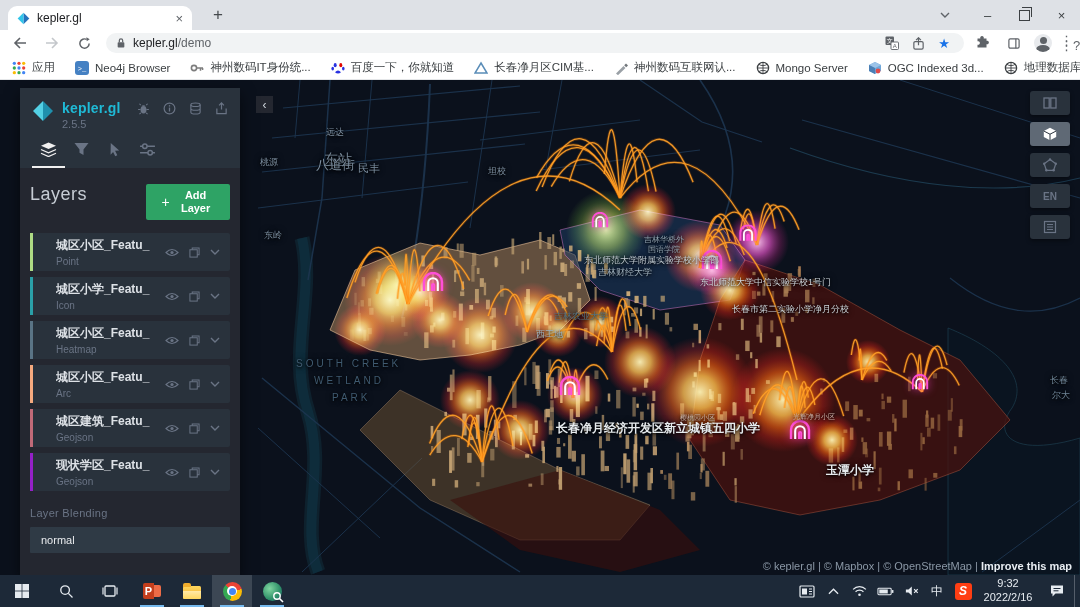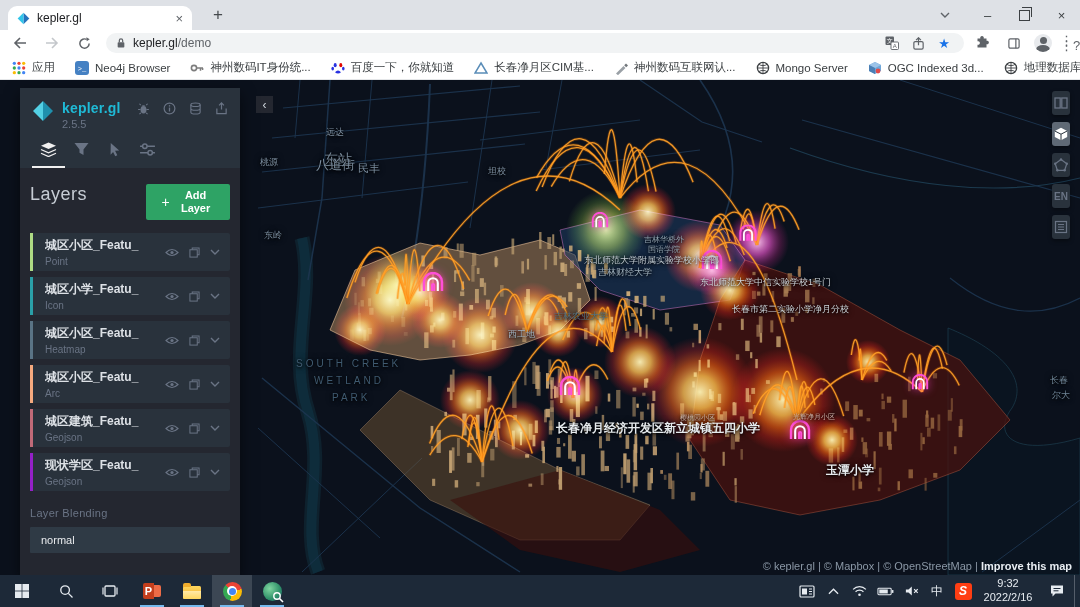--- a/index.html
+++ b/index.html
@@ -52,21 +52,21 @@
     text-shadow:0 1px 3px rgba(0,0,0,.95),0 0 6px rgba(0,0,0,.75);}
   #markers{position:absolute;inset:0;pointer-events:none;z-index:2;}
   .marker{position:absolute;width:24px;height:20px;transform:translate(-50%,-100%);
     filter:drop-shadow(0 0 5px rgba(255,70,210,.85));}
   .marker svg{width:100%;height:100%;}
 
   .collapse-btn{position:absolute;left:256px;top:16px;width:17px;height:17px;background:#242730;color:#cfd6dc;
     display:flex;align-items:center;justify-content:center;font-size:12px;z-index:6;}
 
   .map-controls{position:absolute;right:10px;top:11px;display:flex;flex-direction:column;gap:7px;z-index:6;}
-  .mc-btn{width:18px;height:24px;background:#29323c;border-radius:3px;display:flex;align-items:center;
+  .mc-btn{width:40px;height:24px;background:#29323c;border-radius:3px;display:flex;align-items:center;
     justify-content:center;color:#6a7485;font-size:10px;box-shadow:0 2px 4px rgba(0,0,0,.4);}
   .mc-btn.active{background:#5f6975;color:#fff;}
   .mc-btn svg{width:14px;height:14px;}
 
   .attr{position:absolute;right:8px;bottom:3px;text-align:right;z-index:4;}
   .attr-line1{display:flex;justify-content:flex-end;align-items:center;gap:6px;font-size:11px;color:#7d8a99;}
   .mapbox-logo{display:flex;align-items:center;gap:3px;color:#fff;font-weight:700;font-size:12px;}
   .mb-circle{width:13px;height:13px;border-radius:50%;background:#fff;color:#0b111c;font-size:9px;font-weight:700;
     display:flex;align-items:center;justify-content:center;}
   .attr-line2{font-size:11px;color:#8a97a5;margin-top:1px;}
@@ -89,21 +89,21 @@
   .sp-tab svg{width:17px;height:15px;}
   .sp-content{padding:16px 10px 0 10px;flex:1;}
   .layers-head{display:flex;justify-content:space-between;align-items:flex-start;}
   .layers-title{font-size:18px;color:#c6ccd4;font-weight:400;letter-spacing:.5px;}
   .add-btn{width:84px;background:#2ea365;color:#fff;font-size:11px;font-weight:700;border-radius:2px;
     padding:5px 6px;display:flex;align-items:center;justify-content:center;gap:7px;line-height:1.2;box-sizing:border-box;}
   .add-btn .plus{font-size:14px;font-weight:400;}
   .add-btn .lbl{width:38px;text-align:center;}
   .layer-list{margin-top:13px;display:flex;flex-direction:column;gap:6px;}
   .layer-item{position:relative;background:#29323c;border-radius:2px;height:38px;display:flex;align-items:center;
-    padding-left:15px;box-sizing:border-box;}
+    padding-left:26px;box-sizing:border-box;}
   .layer-bar{position:absolute;left:0;top:0;bottom:0;width:3px;}
   .layer-text{flex:1;min-width:0;}
   .layer-name{font-size:12px;color:#dde1e6;font-weight:600;white-space:nowrap;overflow:hidden;}
   .layer-type{font-size:10px;color:#6a7485;margin-top:2px;}
   .layer-icons{display:flex;gap:10px;margin-right:10px;color:#6a7485;align-items:center;}
   .layer-icons svg{display:block;}
   .blend-label{margin-top:16px;font-size:11px;color:#6a7485;letter-spacing:.3px;}
   .blend-select{margin-top:8px;background:#2f3a45;height:26px;display:flex;align-items:center;
     padding:0 11px;font-size:11px;color:#e8eaed;border-radius:1px;}
 
@@ -985,21 +985,21 @@
         </div>
       </div>
     <div id="mapLabels">
         <span class="map-label" style="left: 326px; top: 12px; font-size: 9px; color: rgb(125, 143, 160);">远达</span>
         <span class="map-label" style="left: 324px; top: 36px; font-size: 14px; color: rgb(125, 143, 160); text-decoration: underline;">东站</span>
         <span class="map-label" style="left: 316px; top: 42px; font-size: 13px; color: rgb(125, 143, 160);">八道街</span>
         <span class="map-label" style="left: 358px; top: 46px; font-size: 11px; color: rgb(125, 143, 160);">民丰</span>
         <span class="map-label" style="left: 260px; top: 42px; font-size: 9px; color: rgb(125, 143, 160);">桃源</span>
         <span class="map-label" style="left: 264px; top: 115px; font-size: 9px; color: rgb(125, 143, 160);">东岭</span>
         <span class="map-label" style="left: 488px; top: 51px; font-size: 9px; color: rgb(125, 143, 160);">坦校</span>
-        <span class="map-label" style="left: 508px; top: 214px; font-size: 9px; color: rgb(159, 176, 188); text-align: center;">西工地</span>
+        <span class="map-label" style="left: 536px; top: 214px; font-size: 9px; color: rgb(159, 176, 188); text-align: center;">西工地</span>
         <span class="map-label" style="left: 296px; top: 242px; font-size: 10px; color: rgb(63, 90, 112); letter-spacing: 3px;">SOUTH CREEK</span>
         <span class="map-label" style="left: 314px; top: 259px; font-size: 10px; color: rgb(63, 90, 112); letter-spacing: 3px;">WETLAND</span>
         <span class="map-label" style="left: 332px; top: 276px; font-size: 10px; color: rgb(63, 90, 112); letter-spacing: 3px;">PARK</span>
         <span class="map-label" style="left: 644px; top: 120px; font-size: 8px; color: rgb(143, 160, 173);">吉林华桥外</span>
         <span class="map-label" style="left: 648px; top: 130px; font-size: 8px; color: rgb(143, 160, 173);">国语学院</span>
         <span class="map-label" style="left: 584px; top: 140px; font-size: 9px; color: rgb(195, 204, 211);">东北师范大学附属实验学校小学部</span>
         <span class="map-label" style="left: 598px; top: 152px; font-size: 9px; color: rgb(159, 176, 188);">吉林财经大学</span>
         <span class="map-label" style="left: 700px; top: 162px; font-size: 9px; color: rgb(205, 213, 218);">东北师范大学中信实验学校1号门</span>
         <span class="map-label" style="left: 732px; top: 189px; font-size: 9px; color: rgb(205, 213, 218);">长春市第二实验小学净月分校</span>
         <span class="map-label" style="left: 554px; top: 196px; font-size: 9px; color: rgb(84, 112, 126);">吉林农业大学</span>

